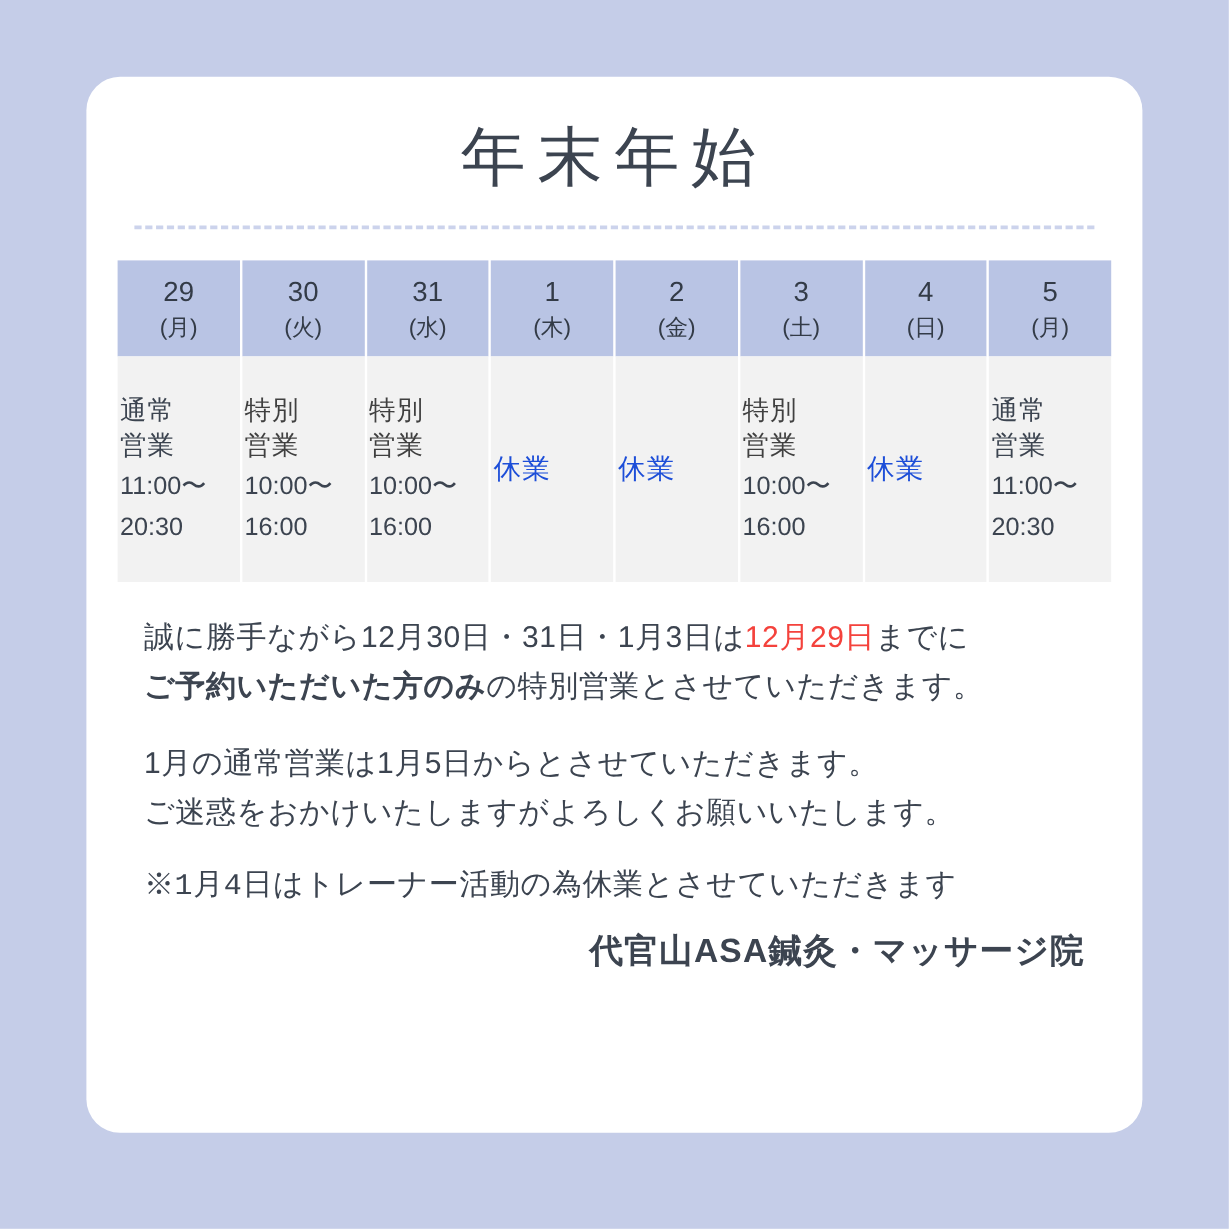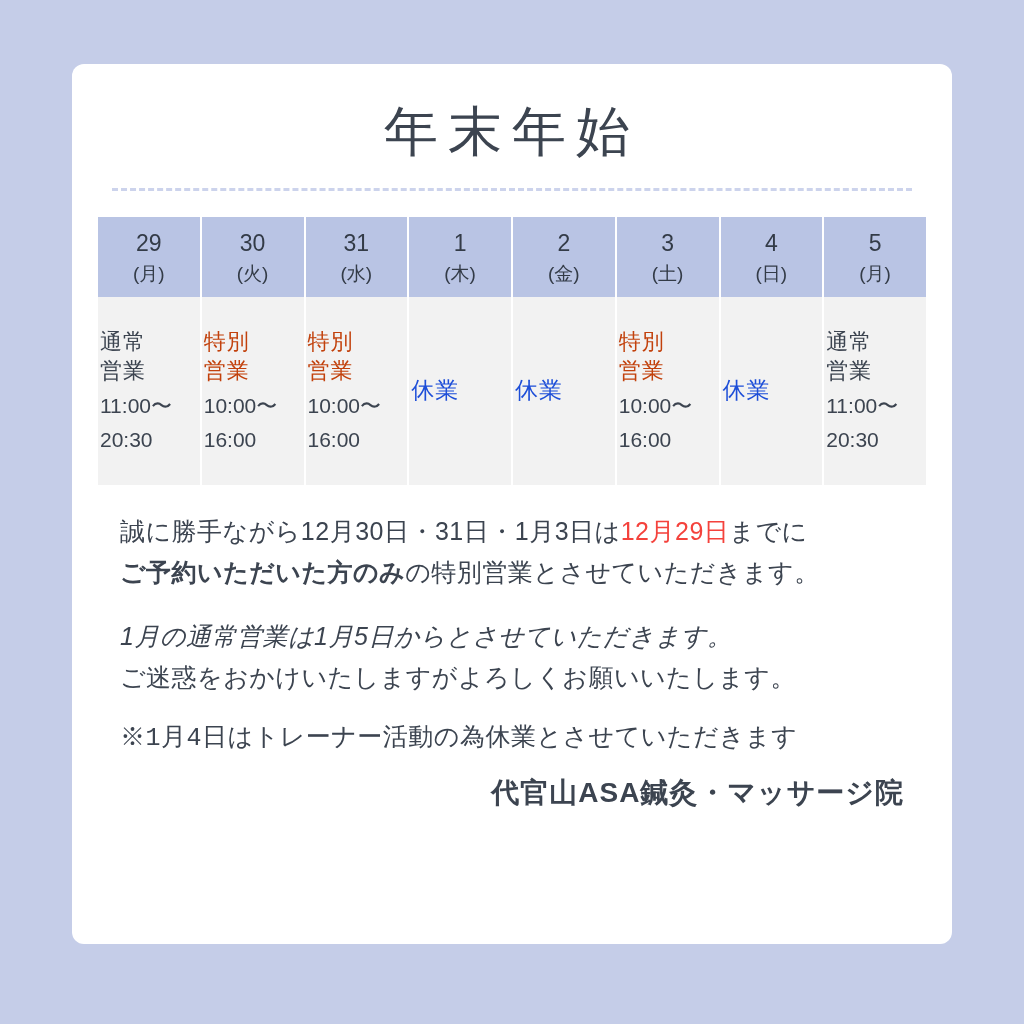--- a/index.html
+++ b/index.html
@@ -13,21 +13,21 @@
     font-family: "Liberation Sans", "DejaVu Sans", sans-serif;
     overflow: hidden;
   }
   .card {
     position: absolute;
     left: 72px;
     top: 64px;
     width: 880px;
     height: 880px;
     background: #ffffff;
-    border-radius: 12px;
+    border-radius: 28px;
     box-sizing: border-box;
     padding: 0;
   }
   .title-block {
     text-align: center;
     padding-top: 34px;
   }
   .title-line1 {
     font-size: 54px;
     letter-spacing: 10px;
@@ -89,42 +89,42 @@
     line-height: 1.42;
     color: #3c4450;
   }
   td .tag {
     display: block;
     font-size: 22px;
     line-height: 1.3;
     letter-spacing: 1px;
   }
   td .tag.normal { color: #3c4450; }
-  td .tag.special { color: #c2410c; }
+  td .tag.special { color: #404040; }
   td .tag.closed { color: #1d4ed8; font-size: 23px; }
   td .hours {
     display: block;
     margin-top: 6px;
     font-size: 21px;
     line-height: 1.35;
     color: #3c4450;
     letter-spacing: 0;
   }
   
   .notes {
     margin: 26px 48px 0 48px;
     color: #3c4450;
   }
   .para {
     font-size: 25px;
     line-height: 1.62;
     letter-spacing: 0.5px;
   }
   .para.p1 { text-align: left; }
-  .para.p2 { margin-top: 24px; font-style: italic; }
+  .para.p2 { margin-top: 24px; }
   .para.p3 { margin-top: 22px; font-family: Liberation Mono, monospace; }
   .red { color: #f4423c; margin-top: 40px; }
   .bold { font-weight: 700; margin-top: 38px; }
   .signature {
     margin-top: 14px;
     text-align: right;
     font-size: 28px;
     font-weight: 700;
     color: #3c4450;
     letter-spacing: 1px;

